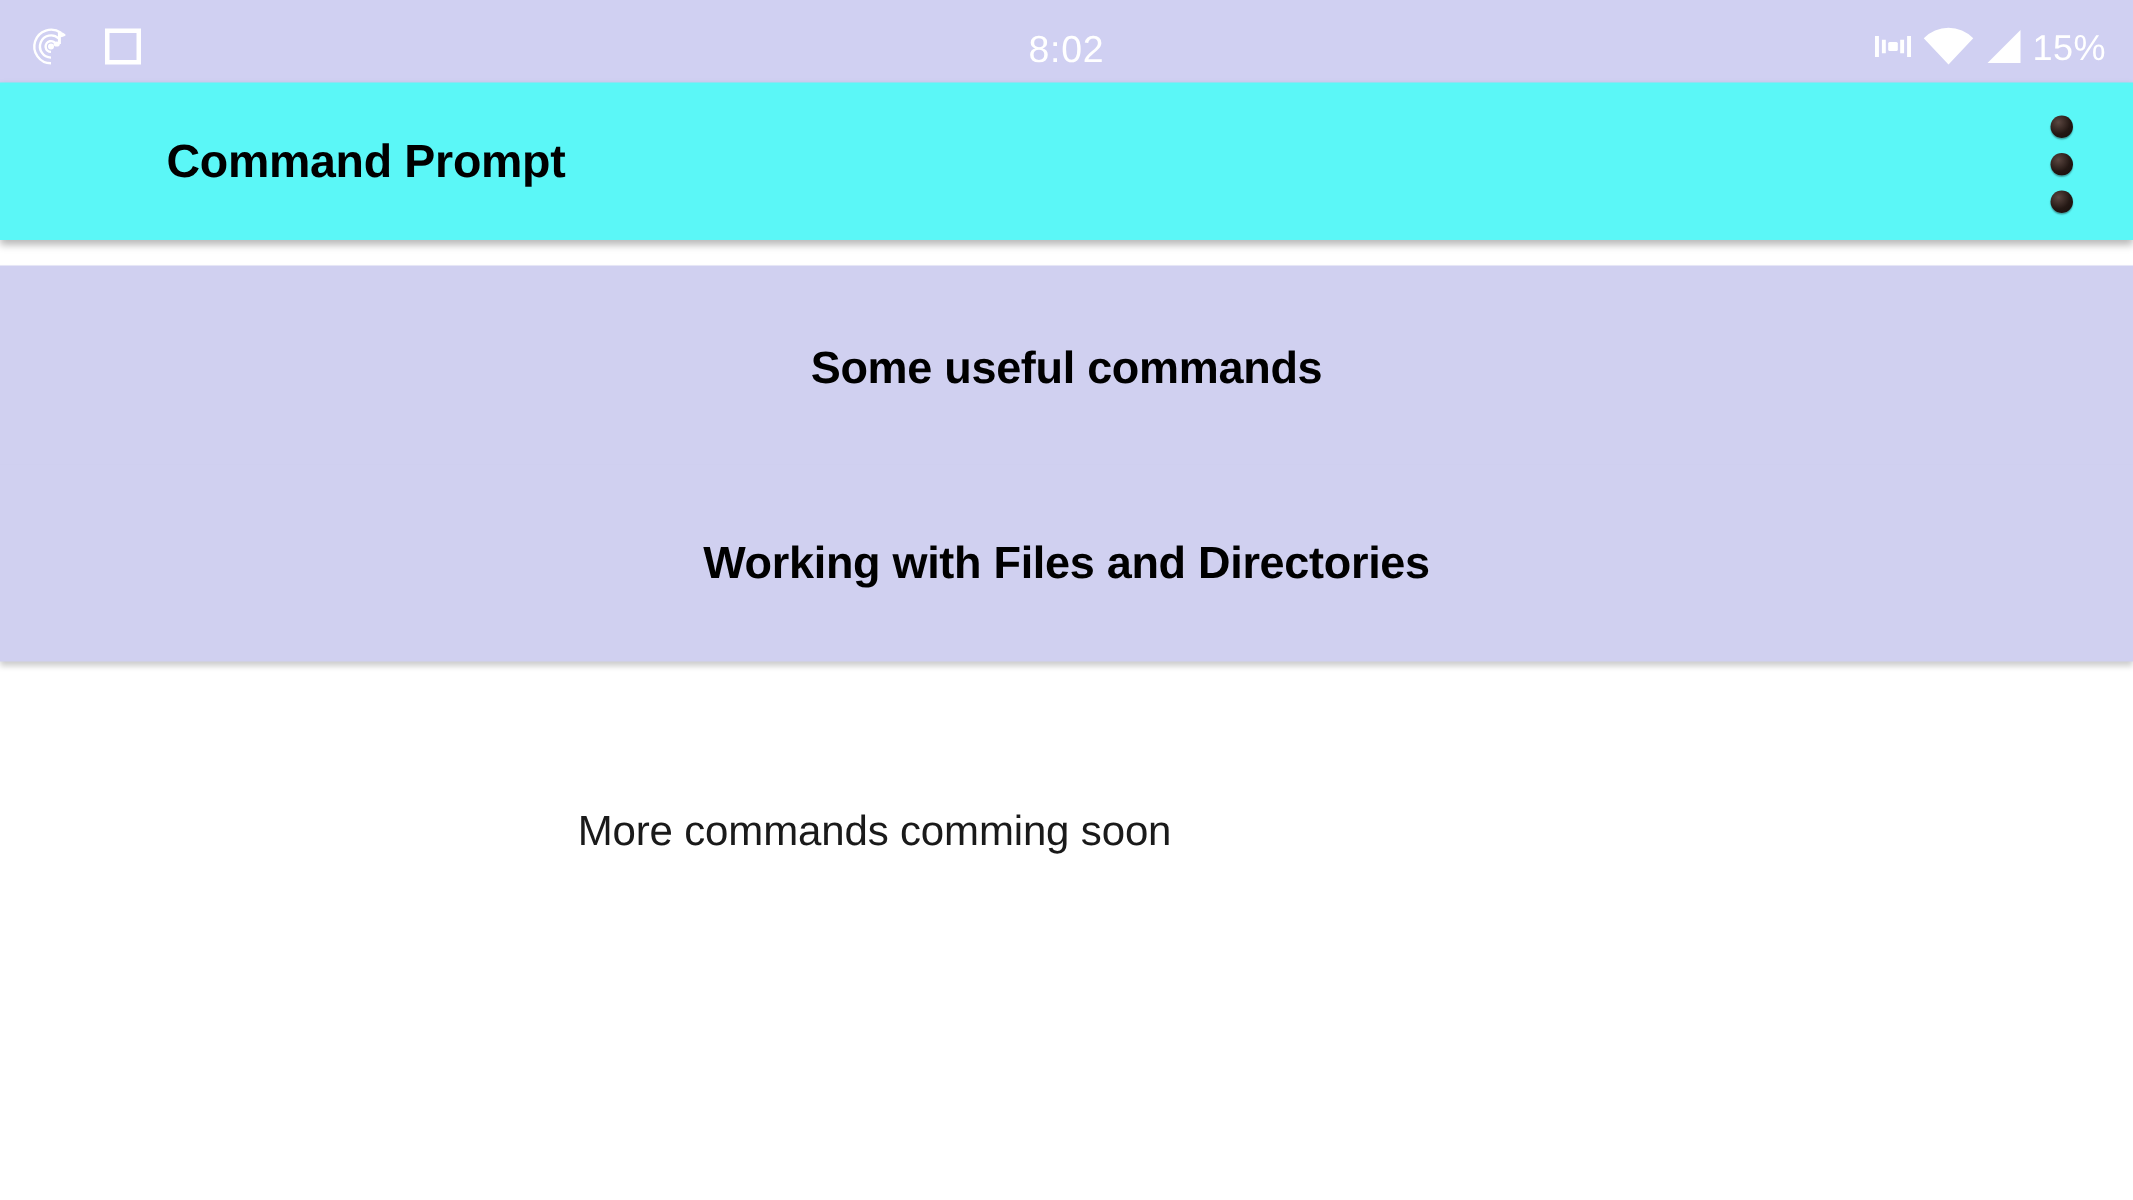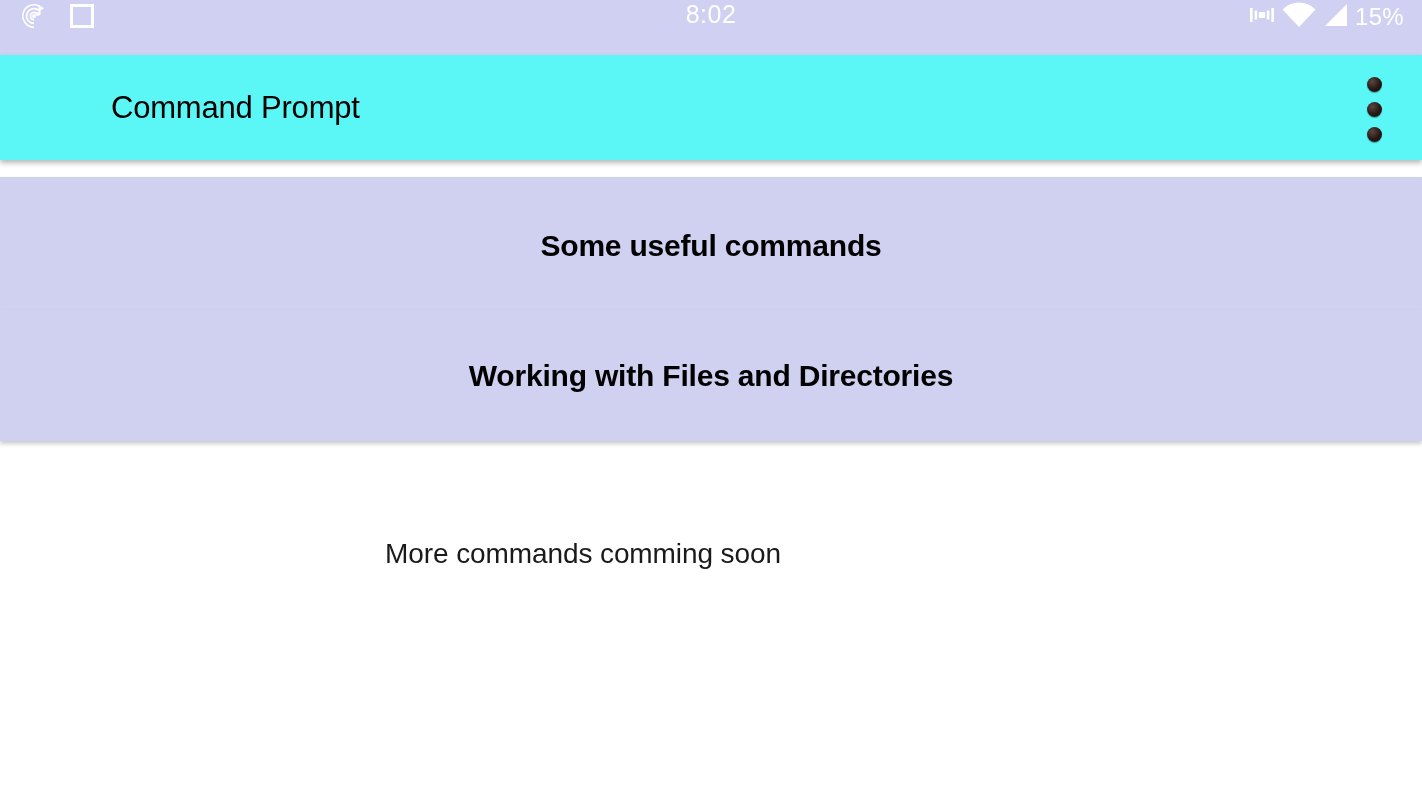--- a/index.html
+++ b/index.html
@@ -20,21 +20,21 @@
   }
 
   
   .status-bar {
     position: absolute;
     top: 0; left: 0;
     width: 1422px;
     height: 66px;
     background: #d0d0f2;
     display: flex;
-    align-items: flex-start;
+    align-items: center;
     padding: 0 16px 0 20px;
   }
   .status-left {
     display: flex;
     align-items: center;
     gap: 16px;
   }
   .status-center {
     position: absolute;
     left: 0; right: 0;
@@ -69,21 +69,21 @@
     background: #5bf7f7;
     box-shadow: 0 3px 5px rgba(0,0,0,0.28);
     display: flex;
     align-items: center;
     z-index: 5;
   }
   .app-bar-title {
     position: absolute;
     left: 111px;
     font-size: 31px;
-    font-weight: normal;
+    font-weight: bold;
     color: #000000;
     letter-spacing: -0.2px;
   }
   .overflow-menu {
     position: absolute;
     right: 40px;
     top: 22px;
     display: flex;
     flex-direction: column;
     gap: 10px;

